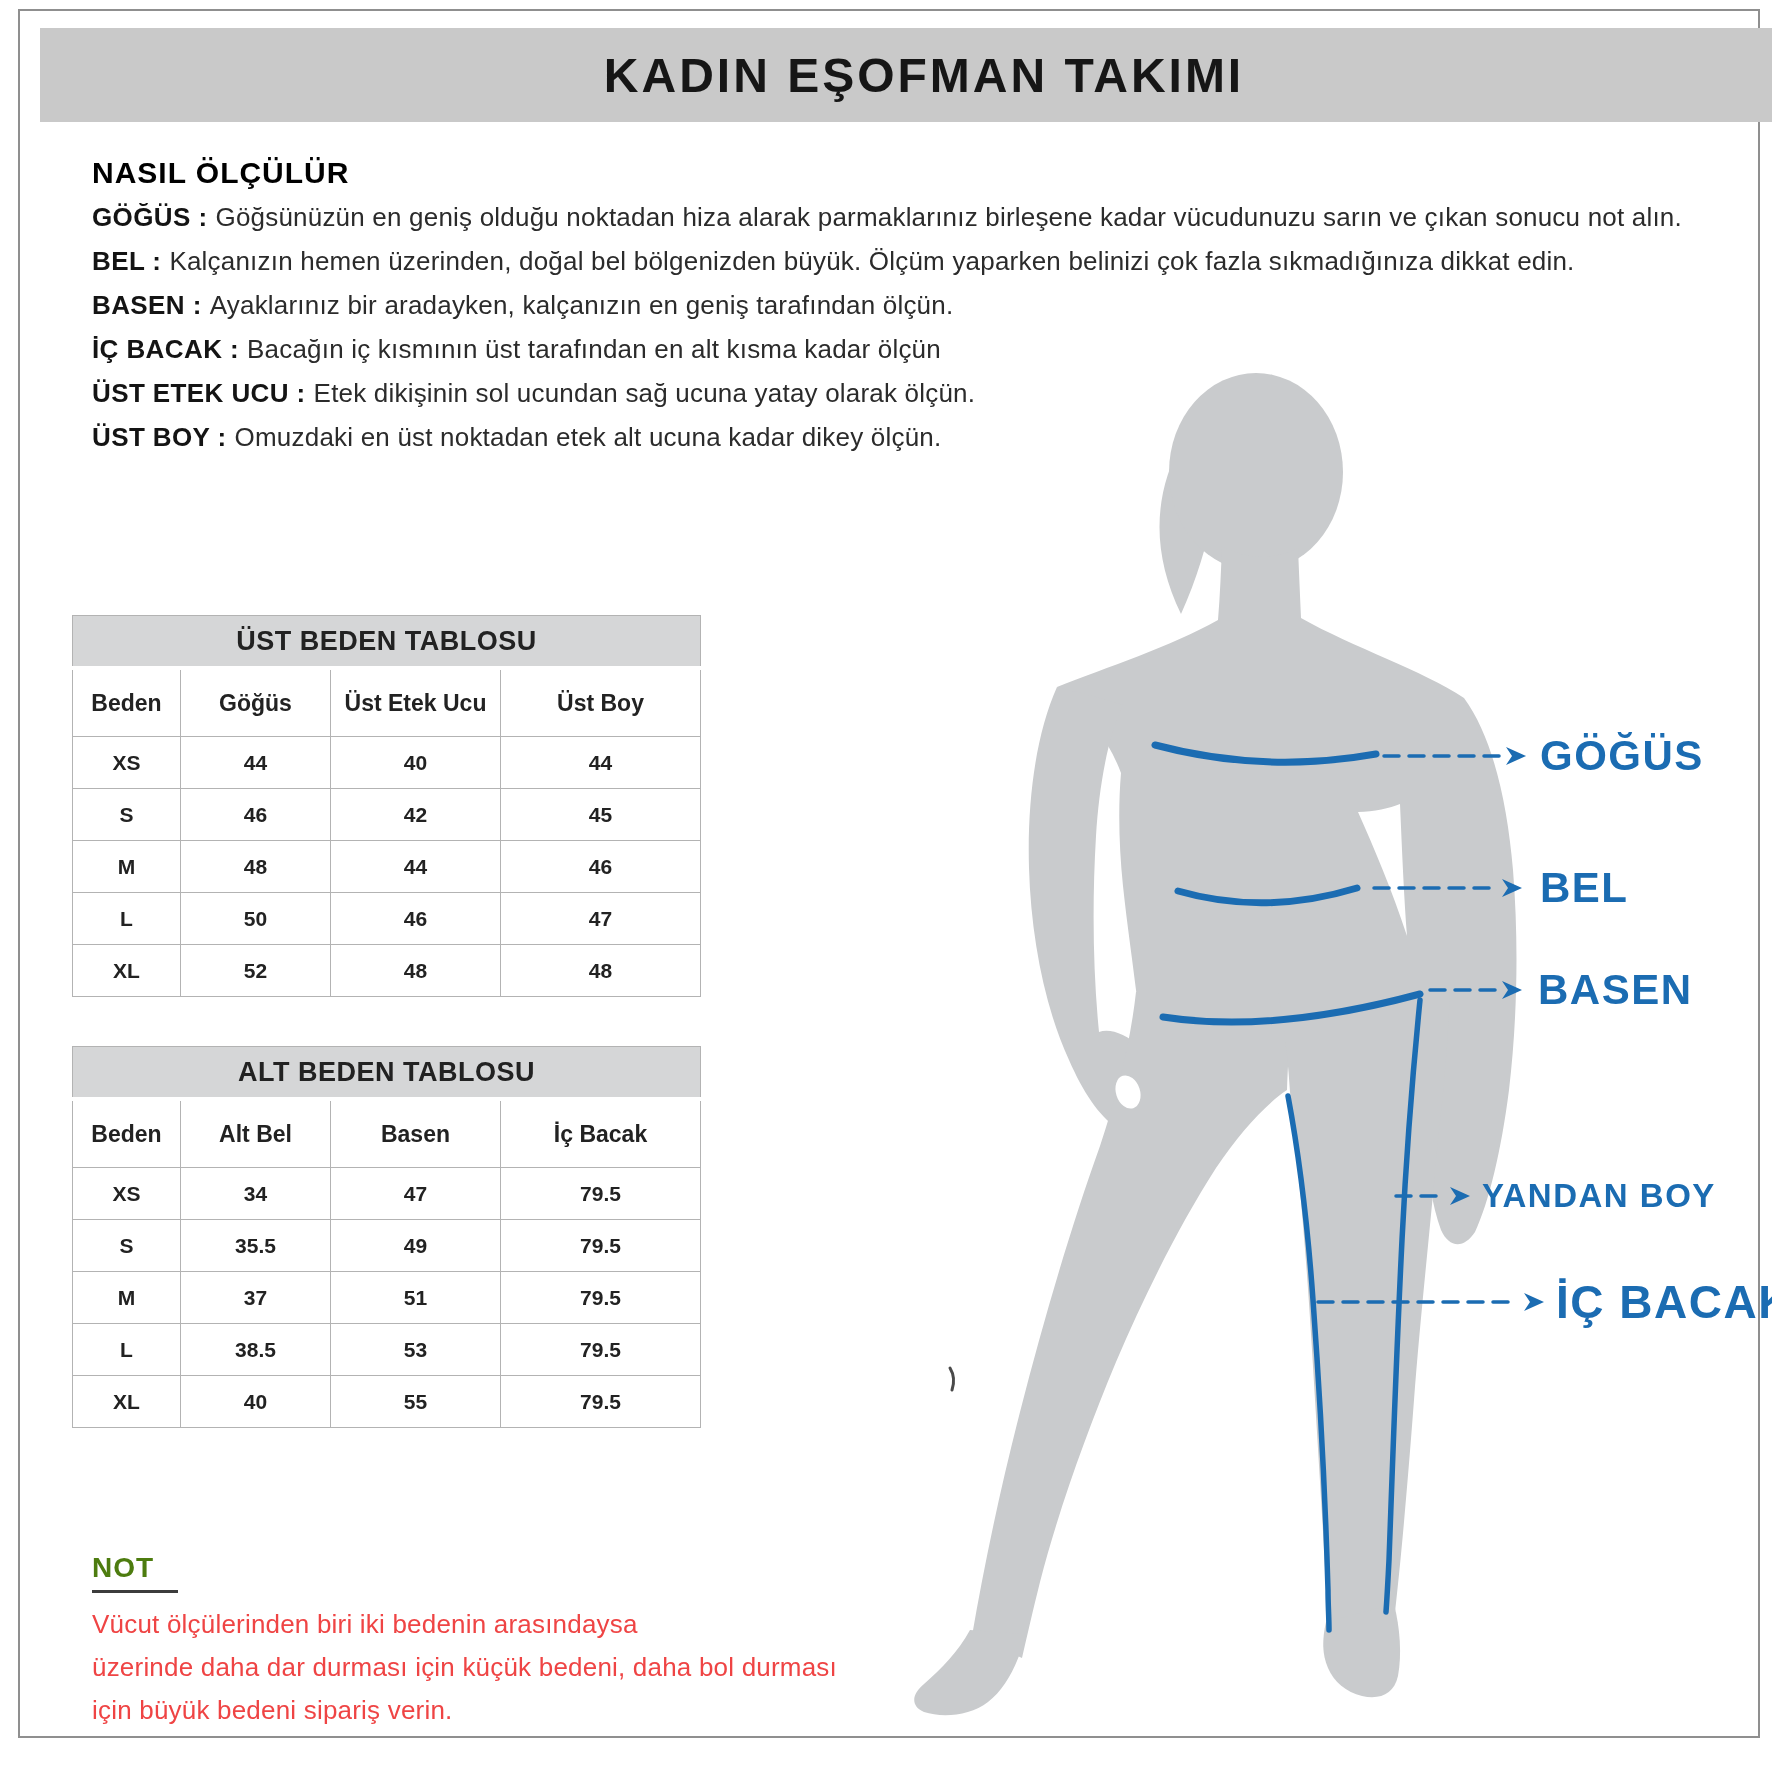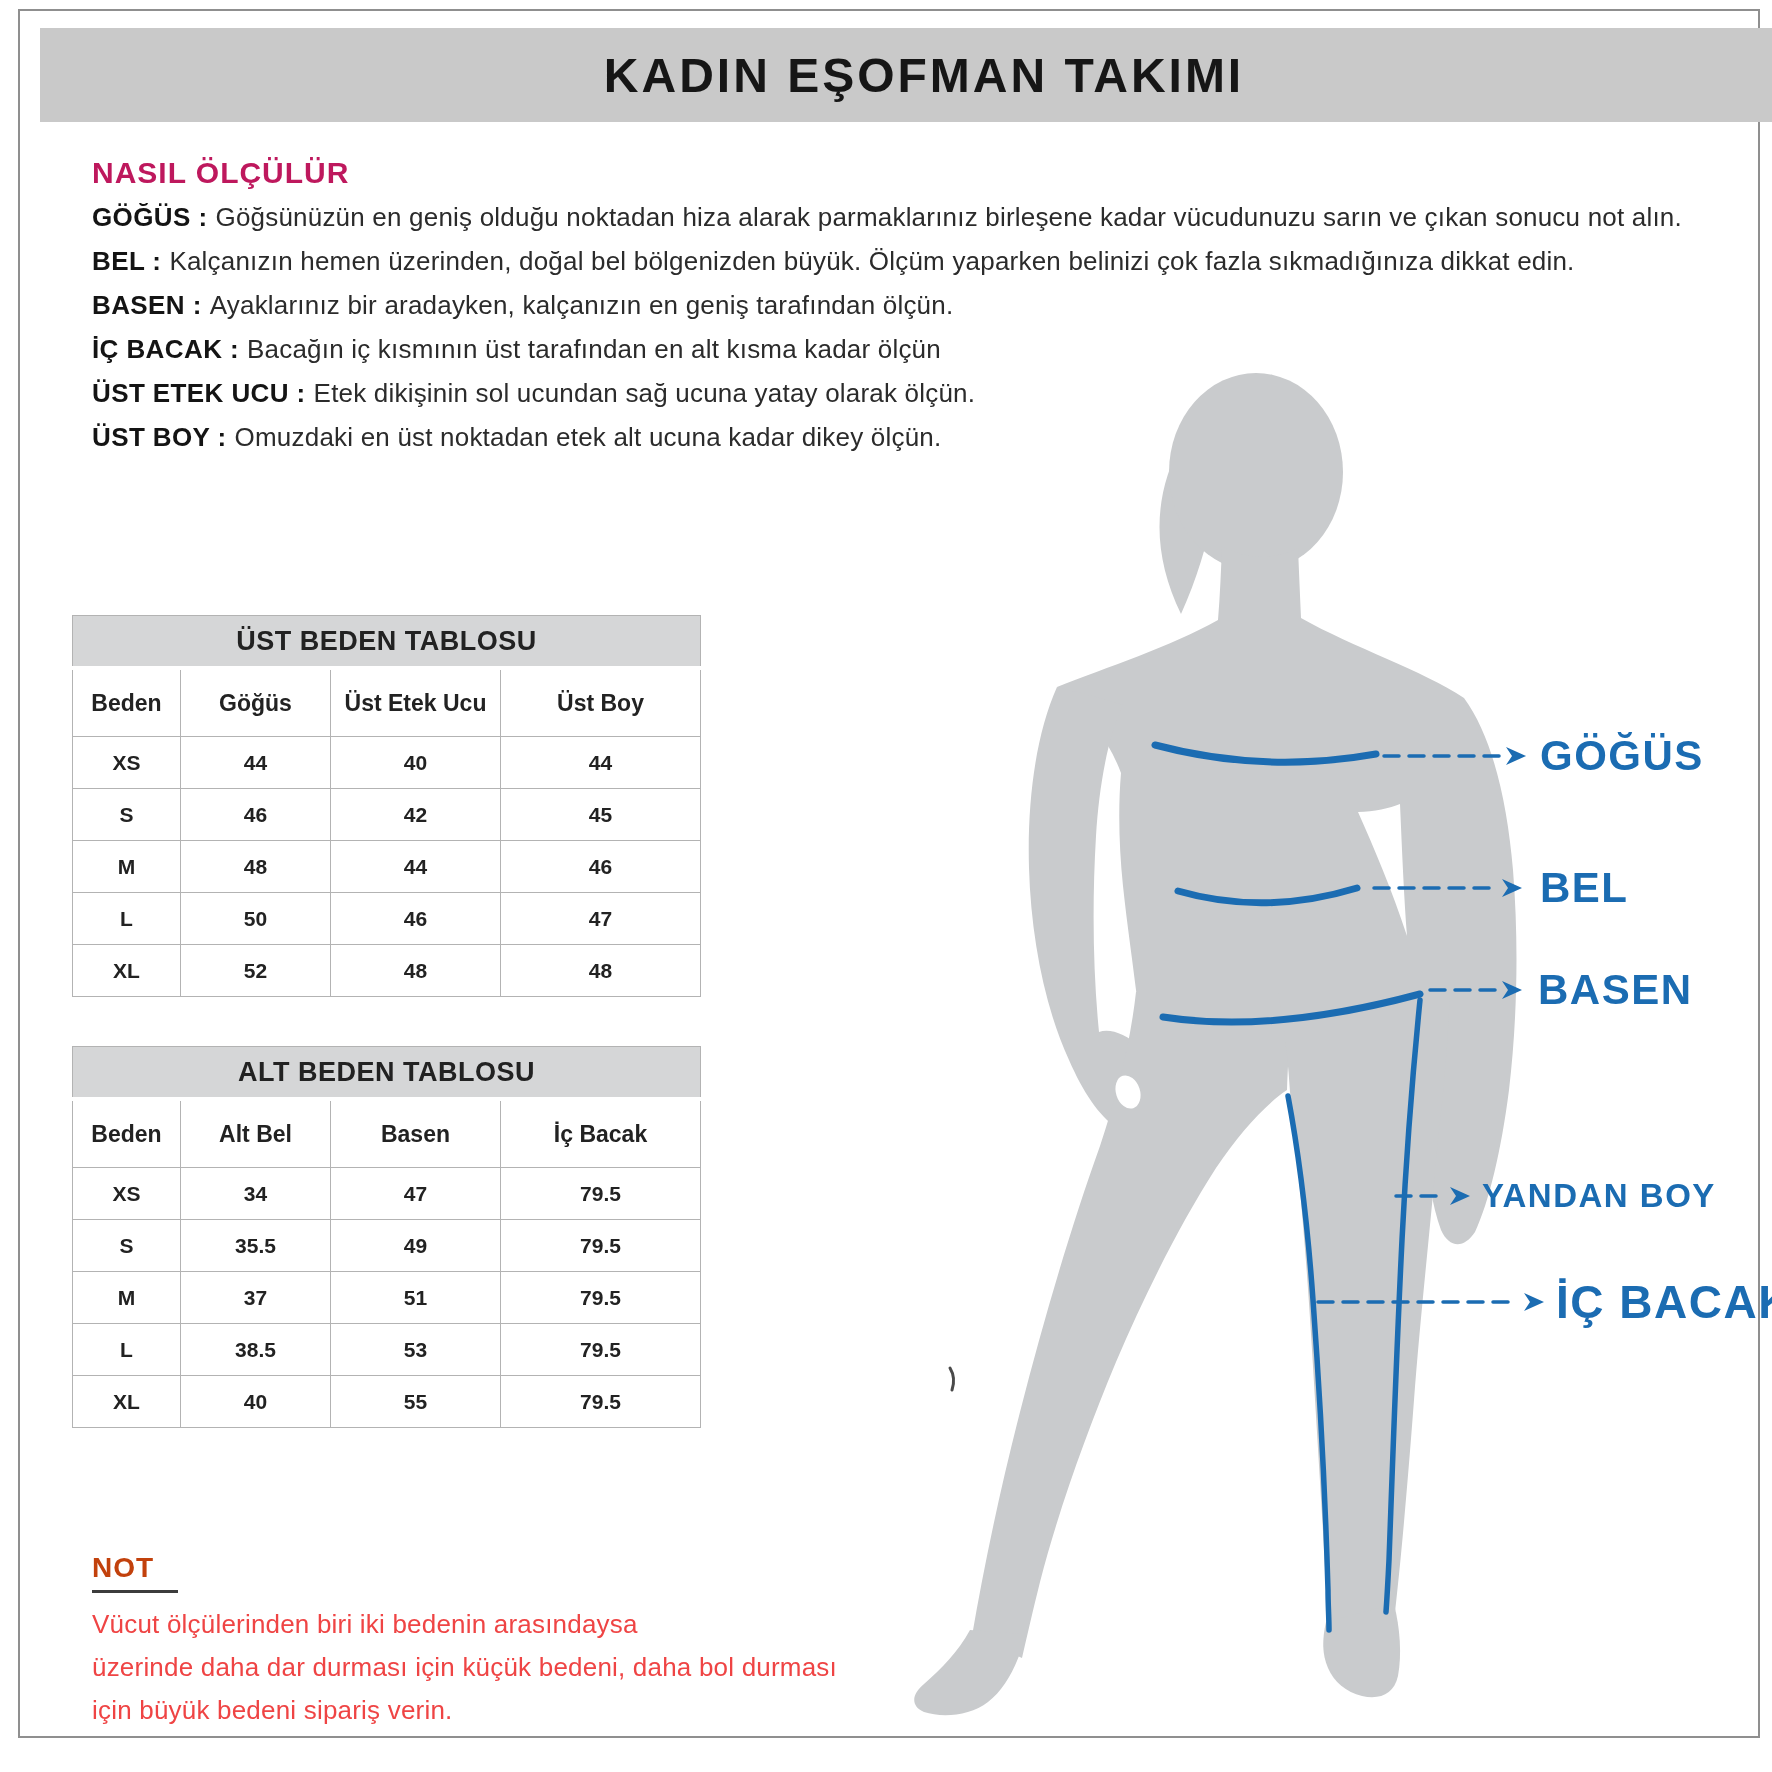--- a/index.html
+++ b/index.html
@@ -6,21 +6,21 @@
   #page{
     position:relative;width:1772px;height:1772px;background:#fff;overflow:hidden;
     font-family:"Liberation Sans","DejaVu Sans",sans-serif;color:#262626;
   }
   .frame{position:absolute;left:18px;top:9px;width:1742px;height:1729px;
          border:2px solid #8f8f8f;box-sizing:border-box;pointer-events:none;}
   .banner{position:absolute;left:40px;top:28px;width:1704px;height:94px;background:#c9c9c9;
           display:flex;align-items:center;justify-content:center;padding-left:32px;}
   .banner h1{margin:0;font-size:48px;font-weight:bold;letter-spacing:3px;color:#161616;}
   .howto-heading{position:absolute;left:92px;top:156px;font-size:30px;font-weight:bold;
-                 letter-spacing:1px;color:#be185d;}
+                 letter-spacing:1px;color:#000000;}
   .instructions{position:absolute;left:92px;top:202px;width:1650px;}
   .instr{margin:0 0 14px 0;font-size:26px;line-height:30px;color:#2b2b2b;letter-spacing:.2px;}
   .instr .lbl{font-weight:bold;color:#141414;margin-right:8px;letter-spacing:.4px;}
   .instr.wrap{width:1020px;line-height:37px;margin-bottom:0;}
   .size-table{position:absolute;border-collapse:collapse;table-layout:fixed;width:628px;
               background:#fff;}
   .size-table th,.size-table td{border:1px solid #b3b3b3;text-align:center;vertical-align:middle;
               color:#222;padding:0;}
   .size-table .tbl-title{height:50px;background:#d5d6d7;font-size:27px;font-weight:bold;
               letter-spacing:.5px;border-bottom:4px solid #fff;}
@@ -33,21 +33,21 @@
   .white{fill:#ffffff;}
   .mline{stroke:#1b6cb2;fill:none;}
   .mdash{stroke:#1b6cb2;fill:none;stroke-width:3.5;stroke-dasharray:15 10;}
   .mhead{fill:#1b6cb2;}
   .mlabel{position:absolute;transform:translateY(-50%);color:#1b6cb2;font-weight:bold;
           letter-spacing:1.5px;white-space:nowrap;}
   .mlabel.big{font-size:42px;}
   .mlabel.mid{font-size:33px;}
   .mlabel.xl{font-size:46px;}
   .note{position:absolute;left:92px;top:1552px;width:840px;}
-  .note-heading{display:inline-block;font-size:28px;font-weight:bold;color:#c2410c;
+  .note-heading{display:inline-block;font-size:28px;font-weight:bold;color:#4d7c0f;
           letter-spacing:1px;border-bottom:3px solid #3c3c3c;padding:0 24px 6px 0;margin:0 0 10px 0;}
   .note-line{font-size:26px;line-height:43px;color:#ef4444;letter-spacing:.2px;}
 </style>
 </head>
 <body>
 
 <div id="page">
 
   <div class="frame"></div>
 

